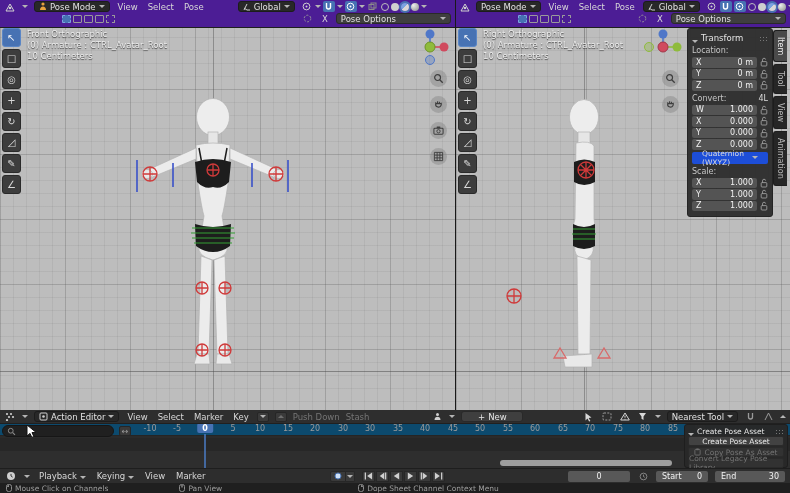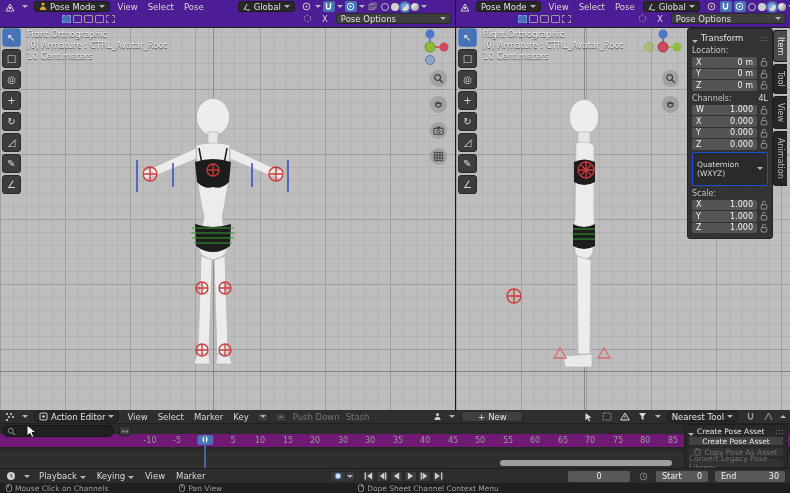--- a/index.html
+++ b/index.html
@@ -56,32 +56,32 @@
   .npanel { position:absolute; width:86px; background:rgba(45,45,45,.96); border:1px solid #242424; border-radius:3px; z-index:20; padding:2px 4px 4px; }
   .np-head { display:flex; align-items:flex-end; gap:3px; height:12px; color:#e4e4e4; font-size:8.5px; }
   .grip { width:9px; height:7px; background:radial-gradient(circle, #777 0.8px, transparent 1px); background-size:3px 3px; margin-left:auto; }
   .sec-label { font-size:8px; color:#c6c6c6; margin:3px 0 2px; display:flex; align-items:center; }
   .sec-label .badge { margin-left:auto; color:#dcdcdc; font-size:8px; }
   .prow { display:flex; align-items:center; margin-bottom:1px; gap:2px; }
   .slider { flex:1; display:flex; align-items:center; height:10.5px; background:#545454; border-radius:2px; padding:0 4px; font-size:8px; color:#f0f0f0; }
   .slider .ax { width:10px; }
   .slider .val { margin-left:auto; }
   .lockw { width:9px; display:flex; justify-content:center; }
-  .np-dd { display:flex; align-items:center; height:11px; background:#2a2a2a; border:1px solid #1d4ed8; border-radius:2px; padding:16px 4px; font-size:7.5px; color:#dcdcdc; margin:2px 0; }
+  .np-dd { display:flex; align-items:center; height:11px; background:#2a2a2a; border:6px solid #1d4ed8; border-radius:2px; padding:0 4px; font-size:7.5px; color:#dcdcdc; margin:2px 0; }
   .np-dd .chev { margin-left:auto; }
   .ntabs { position:absolute; width:18px; z-index:19; }
   .ntab { writing-mode:vertical-rl; background:#262626; color:#b9b9b9; font-size:8px; padding:6px 2px; border-radius:3px 0 0 3px; margin-bottom:2px; border:1px solid #1d1d1d; border-right:none; text-align:center; }
   .ntab.active { background:#4a4a4a; color:#eee; }
   
   #dope { position:absolute; left:0; top:410px; width:790px; height:58px; background:#2b2b2b; }
   .dope-header { position:absolute; top:0; left:0; right:0; height:14px; background:#2e2e2e; border-bottom:1px solid #202020; display:flex; align-items:center; gap:6px; padding:0 4px; font-size:8.5px; z-index:6; }
   .ghost { color:#757575; }
   .mini-btn { width:12px; height:10px; background:#3a3a3a; border:1px solid #262626; border-radius:2px; display:inline-flex; align-items:center; justify-content:center; }
   .btn { display:inline-flex; align-items:center; gap:3px; background:#3f3f3f; border:1px solid #292929; border-radius:3px; padding:0 8px; height:11px; color:#e6e6e6; font-size:8.5px; }
-  .ruler { position:absolute; top:24px; left:0; right:0; height:14px; background:#701a75; border-bottom:1px solid #252525; z-index:3; }
+  .ruler { position:absolute; top:12px; left:0; right:0; height:14px; background:#0c4a6e; border-bottom:1px solid #252525; z-index:3; }
   .tick { position:absolute; top:2px; transform:translateX(-50%); font-size:8px; color:#9b9b9b; }
   .frame-tag { position:absolute; top:1px; transform:translateX(-50%); background:#4772b3; color:#fff; font-size:8px; font-weight:bold; border-radius:2px; padding:0.5px 5px; z-index:5; }
   .playhead { position:absolute; top:24px; width:2px; bottom:0; background:rgba(71,114,179,.85); z-index:4; }
   .dope-body { position:absolute; top:28px; left:0; right:0; bottom:0; background:#2e2e2e; }
   .dope-band { position:absolute; top:0; left:0; right:0; height:13px; background:#272727; }
   .searchbox { position:absolute; left:2px; top:15px; width:112px; height:12px; background:#202020; border:1px solid #161616; border-radius:6px; display:flex; align-items:center; padding:0 4px; gap:3px; z-index:6; }
   .hscroll { position:absolute; left:500px; top:50px; width:172px; height:6px; background:#9e9e9e; border-radius:3px; z-index:5; }
   .pose-asset { position:absolute; left:684px; top:14px; width:104px; height:44px; background:rgba(40,40,40,.97); border:1px solid #1e1e1e; border-radius:3px; z-index:7; padding:1px 3px; }
   .pa-btn { display:flex; align-items:center; justify-content:center; gap:3px; height:10px; background:#424242; border:1px solid #2a2a2a; border-radius:2px; font-size:7.5px; color:#e8e8e8; margin-bottom:1px; }
   .pa-btn.disabled { background:#323232; color:#737373; }
@@ -467,21 +467,21 @@
               <span class="val">0 m</span>
             </span>
           <span class="lockw">
               <svg width="8" height="10" viewBox="0 0 10 12">
                 <rect x="1.5" y="5.5" width="7" height="5.5" rx="1" fill="none" stroke="#a9a9a9"></rect>
                 <path d="M3.2 5.5V3.4a1.9 1.9 0 0 1 3.8-.4" fill="none" stroke="#a9a9a9"></path>
               </svg>
             </span>
         </div>
         <div class="sec-label">
-            <span>Channels:</span>
+            <span>Convert:</span>
             <span class="badge">4L</span>
           </div>
         <div class="prow">
           <span class="slider">
               <span class="ax">W</span>
               <span class="val">1.000</span>
             </span>
           <span class="lockw">
               <svg width="8" height="10" viewBox="0 0 10 12">
                 <rect x="1.5" y="5.5" width="7" height="5.5" rx="1" fill="none" stroke="#a9a9a9"></rect>

